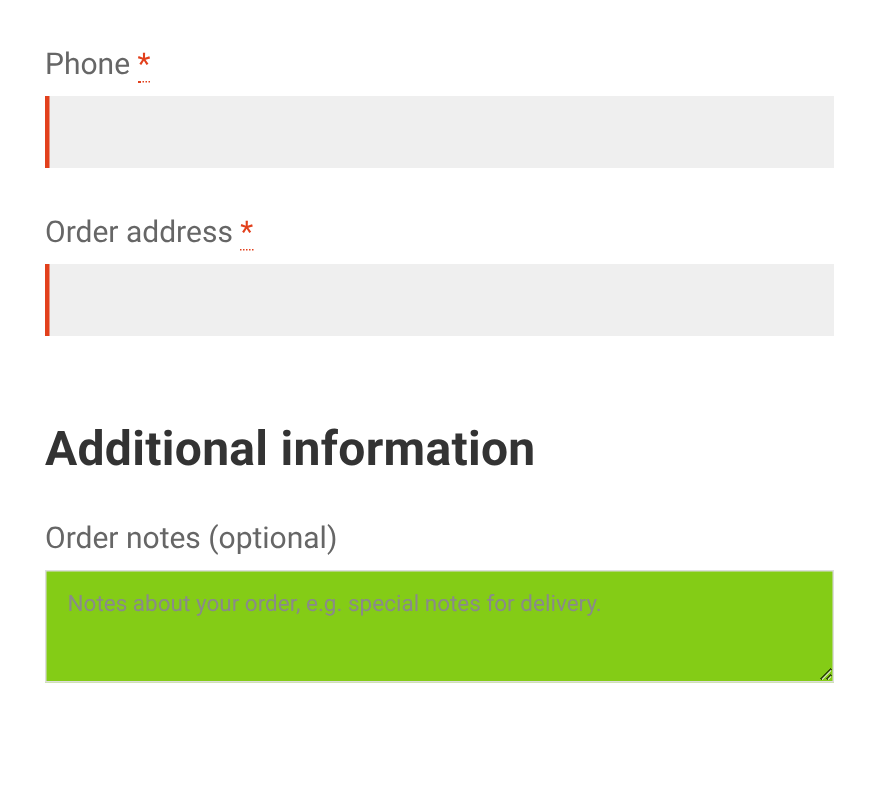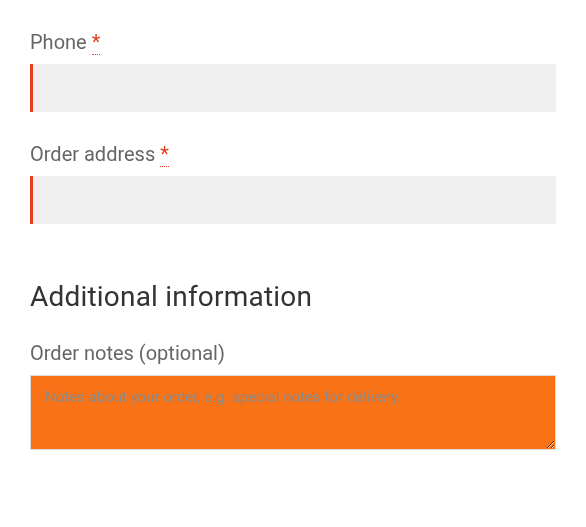--- a/index.html
+++ b/index.html
@@ -37,31 +37,31 @@
       background: #efefef;
       border: none;
       border-left: 3px solid #e2401c;
       padding: 10px 14px;
       font-size: 15px;
       color: #333;
       font-family: inherit;
       outline: none;
     }
     .section-heading {
-      font-size: 28px;
-      font-weight: 400;
+      font-size: 32px;
+      font-weight: 700;
       color: #333;
       margin-top: 56px;
       margin-bottom: 28px;
       letter-spacing: 0.2px;
     }
     .textarea-input {
       width: 100%;
       height: 75px;
-      background: #f97316;
+      background: #84cc16;
       border: 1px solid #ddd;
       padding: 12px 14px;
       font-size: 15px;
       color: #333;
       font-family: inherit;
       outline: none;
       resize: vertical;
     }
     .textarea-input::placeholder {
       color: #8a8a8a;

